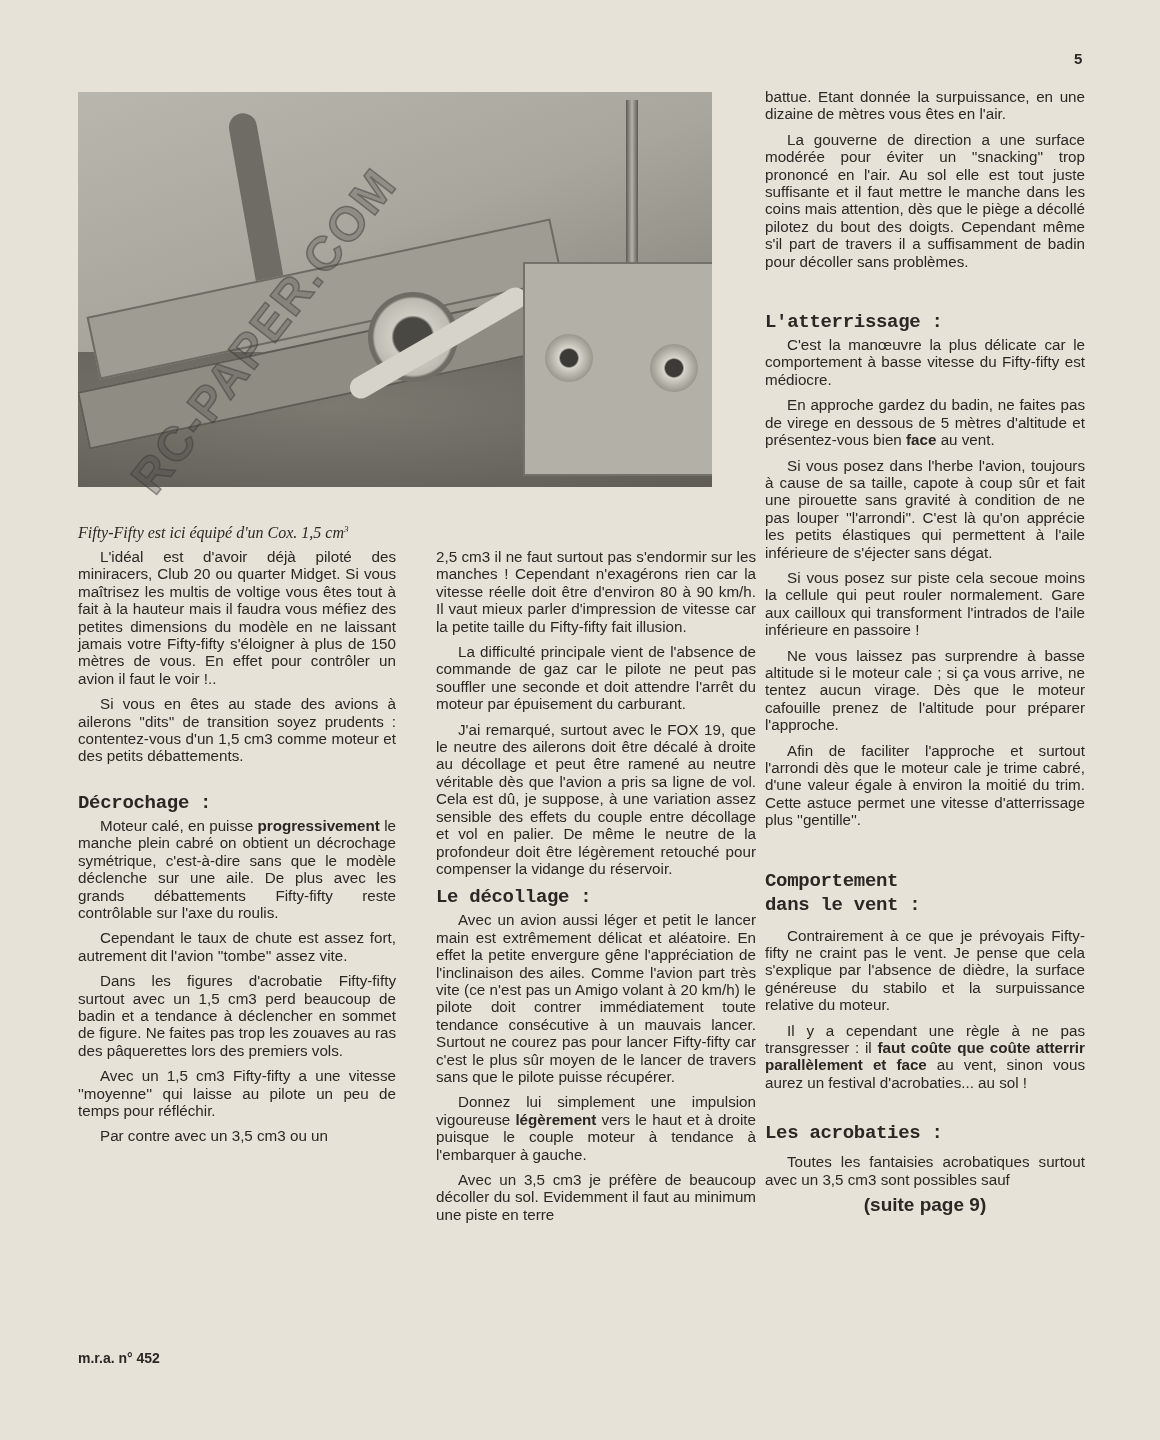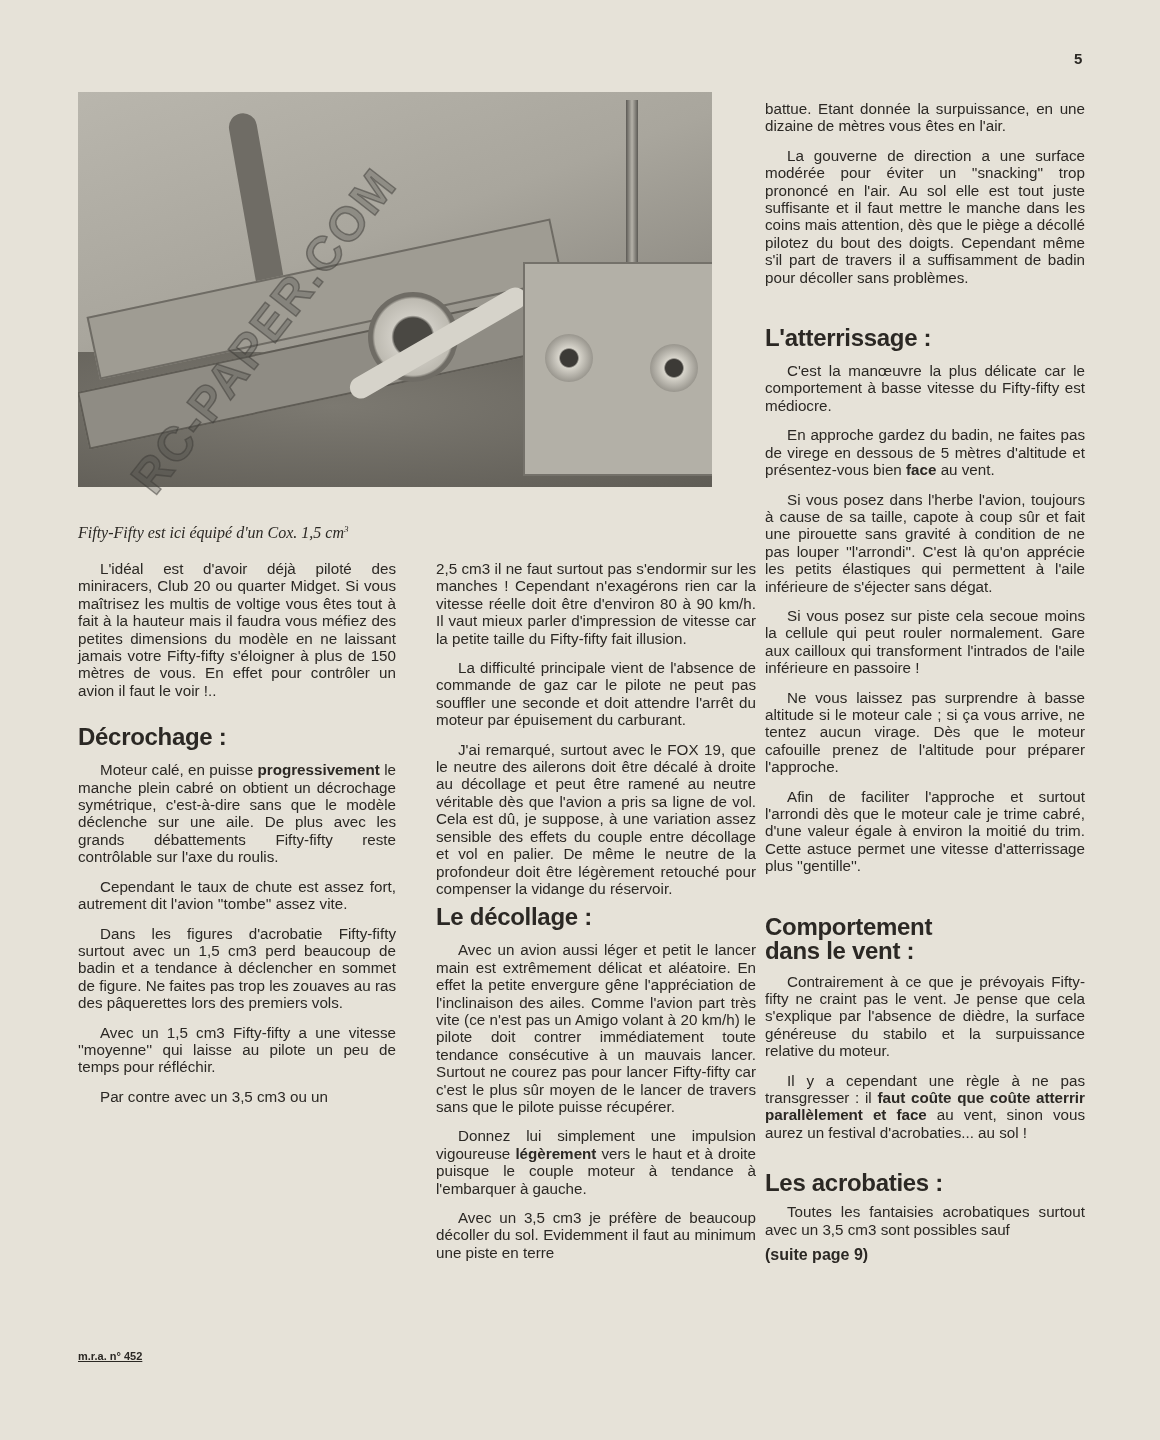--- a/index.html
+++ b/index.html
@@ -34,28 +34,28 @@
     color: rgba(70,68,63,0.28); transform: rotate(-52deg); transform-origin: left top;
     letter-spacing: 2px; white-space: nowrap; top: 470px; left: 120px;
     -webkit-text-stroke: 1.5px rgba(60,58,54,0.5);
   }
   .caption {
     position:absolute; left:78px; top:494px;
     font-family: "Liberation Serif", serif; font-style: italic; font-size: 16px; margin-top: 30px;
   }
   .caption sup { font-size: 9px; }
   .col { position:absolute; font-size: 15.2px; line-height: 17.4px; text-align: justify; }
-  .col p { margin: 12px 0 8px 0; text-indent: 22px; }
+  .col p { margin: 0 0 8px 0; text-indent: 22px; }
   .col p.noindent { text-indent: 0; }
-  .col h2 { font-size: 24px; font-weight: bold; margin: 0 0 2px 0; line-height: 24px; letter-spacing: -0.3px; }
+  .col h2 { font-size: 19px; font-weight: bold; margin: 0 0 2px 0; line-height: 24px; letter-spacing: -0.3px; font-family: Liberation Mono, monospace; }
   .col1 { left: 78px; top: 548px; width: 318px; }
   .col2 { left: 436px; top: 548px; width: 320px; }
   .col3 { left: 765px; top: 88px; width: 320px; }
-  .footer-left { position:absolute; left:78px; top:1350px; font-weight:bold; font-size:11px;text-decoration:underline; }
-  .cont { text-align: left; font-weight: bold; font-size: 16px; margin-top: 6px; }
+  .footer-left { position:absolute; left:78px; top:1350px; font-weight:bold; font-size:14px; }
+  .cont { text-align: center; font-weight: bold; font-size: 19px; margin-top: 6px; }
 </style>
 </head>
 <body>
 
 <div class="page-number">5</div>
 
 <div class="photo">
   <div class="ground"></div>
   <div class="fin"></div>
   <div class="wing-top"></div>
@@ -67,20 +67,21 @@
     <div class="stick" style="left:20px;top:70px;"></div>
     <div class="stick" style="left:125px;top:80px;"></div>
   </div>
 </div>
 <div class="watermark">RC-PAPER.COM</div>
 
 <div class="caption"><span>Fifty-Fifty est ici équipé d'un Cox. 1,5 cm</span><sup>3</sup></div>
 
 <div class="col col1">
   <p>L'idéal est d'avoir déjà piloté des miniracers, Club 20 ou quarter Midget. Si vous maîtrisez les multis de voltige vous êtes tout à fait à la hauteur mais il faudra vous méfiez des petites dimensions du modèle en ne laissant jamais votre Fifty-fifty s'éloigner à plus de 150 mètres de vous. En effet pour contrôler un avion il faut le voir !..</p>
+  <p>Si vous en êtes au stade des avions à ailerons ''dits'' de transition soyez prudents : contentez-vous d'un 1,5 cm3 comme moteur et des petits débattements.</p>
   <h2 style="margin-top:26px;">Décrochage :</h2>
   <p><span>Moteur calé, en puisse </span><b>progressivement</b><span> le manche plein cabré on obtient un décrochage symétrique, c'est-à-dire sans que le modèle déclenche sur une aile. De plus avec les grands débattements Fifty-fifty reste contrôlable sur l'axe du roulis.</span></p>
   <p>Cependant le taux de chute est assez fort, autrement dit l'avion ''tombe'' assez vite.</p>
   <p>Dans les figures d'acrobatie Fifty-fifty surtout avec un 1,5 cm3 perd beaucoup de badin et a tendance à déclencher en sommet de figure. Ne faites pas trop les zouaves au ras des pâquerettes lors des premiers vols.</p>
   <p>Avec un 1,5 cm3 Fifty-fifty a une vitesse ''moyenne'' qui laisse au pilote un peu de temps pour réfléchir.</p>
   <p>Par contre avec un 3,5 cm3 ou un</p>
 </div>
 
 <div class="col col2">
   <p class="noindent">2,5 cm3 il ne faut surtout pas s'endormir sur les manches ! Cependant n'exagérons rien car la vitesse réelle doit être d'environ 80 à 90 km/h. Il vaut mieux parler d'impression de vitesse car la petite taille du Fifty-fifty fait illusion.</p>

